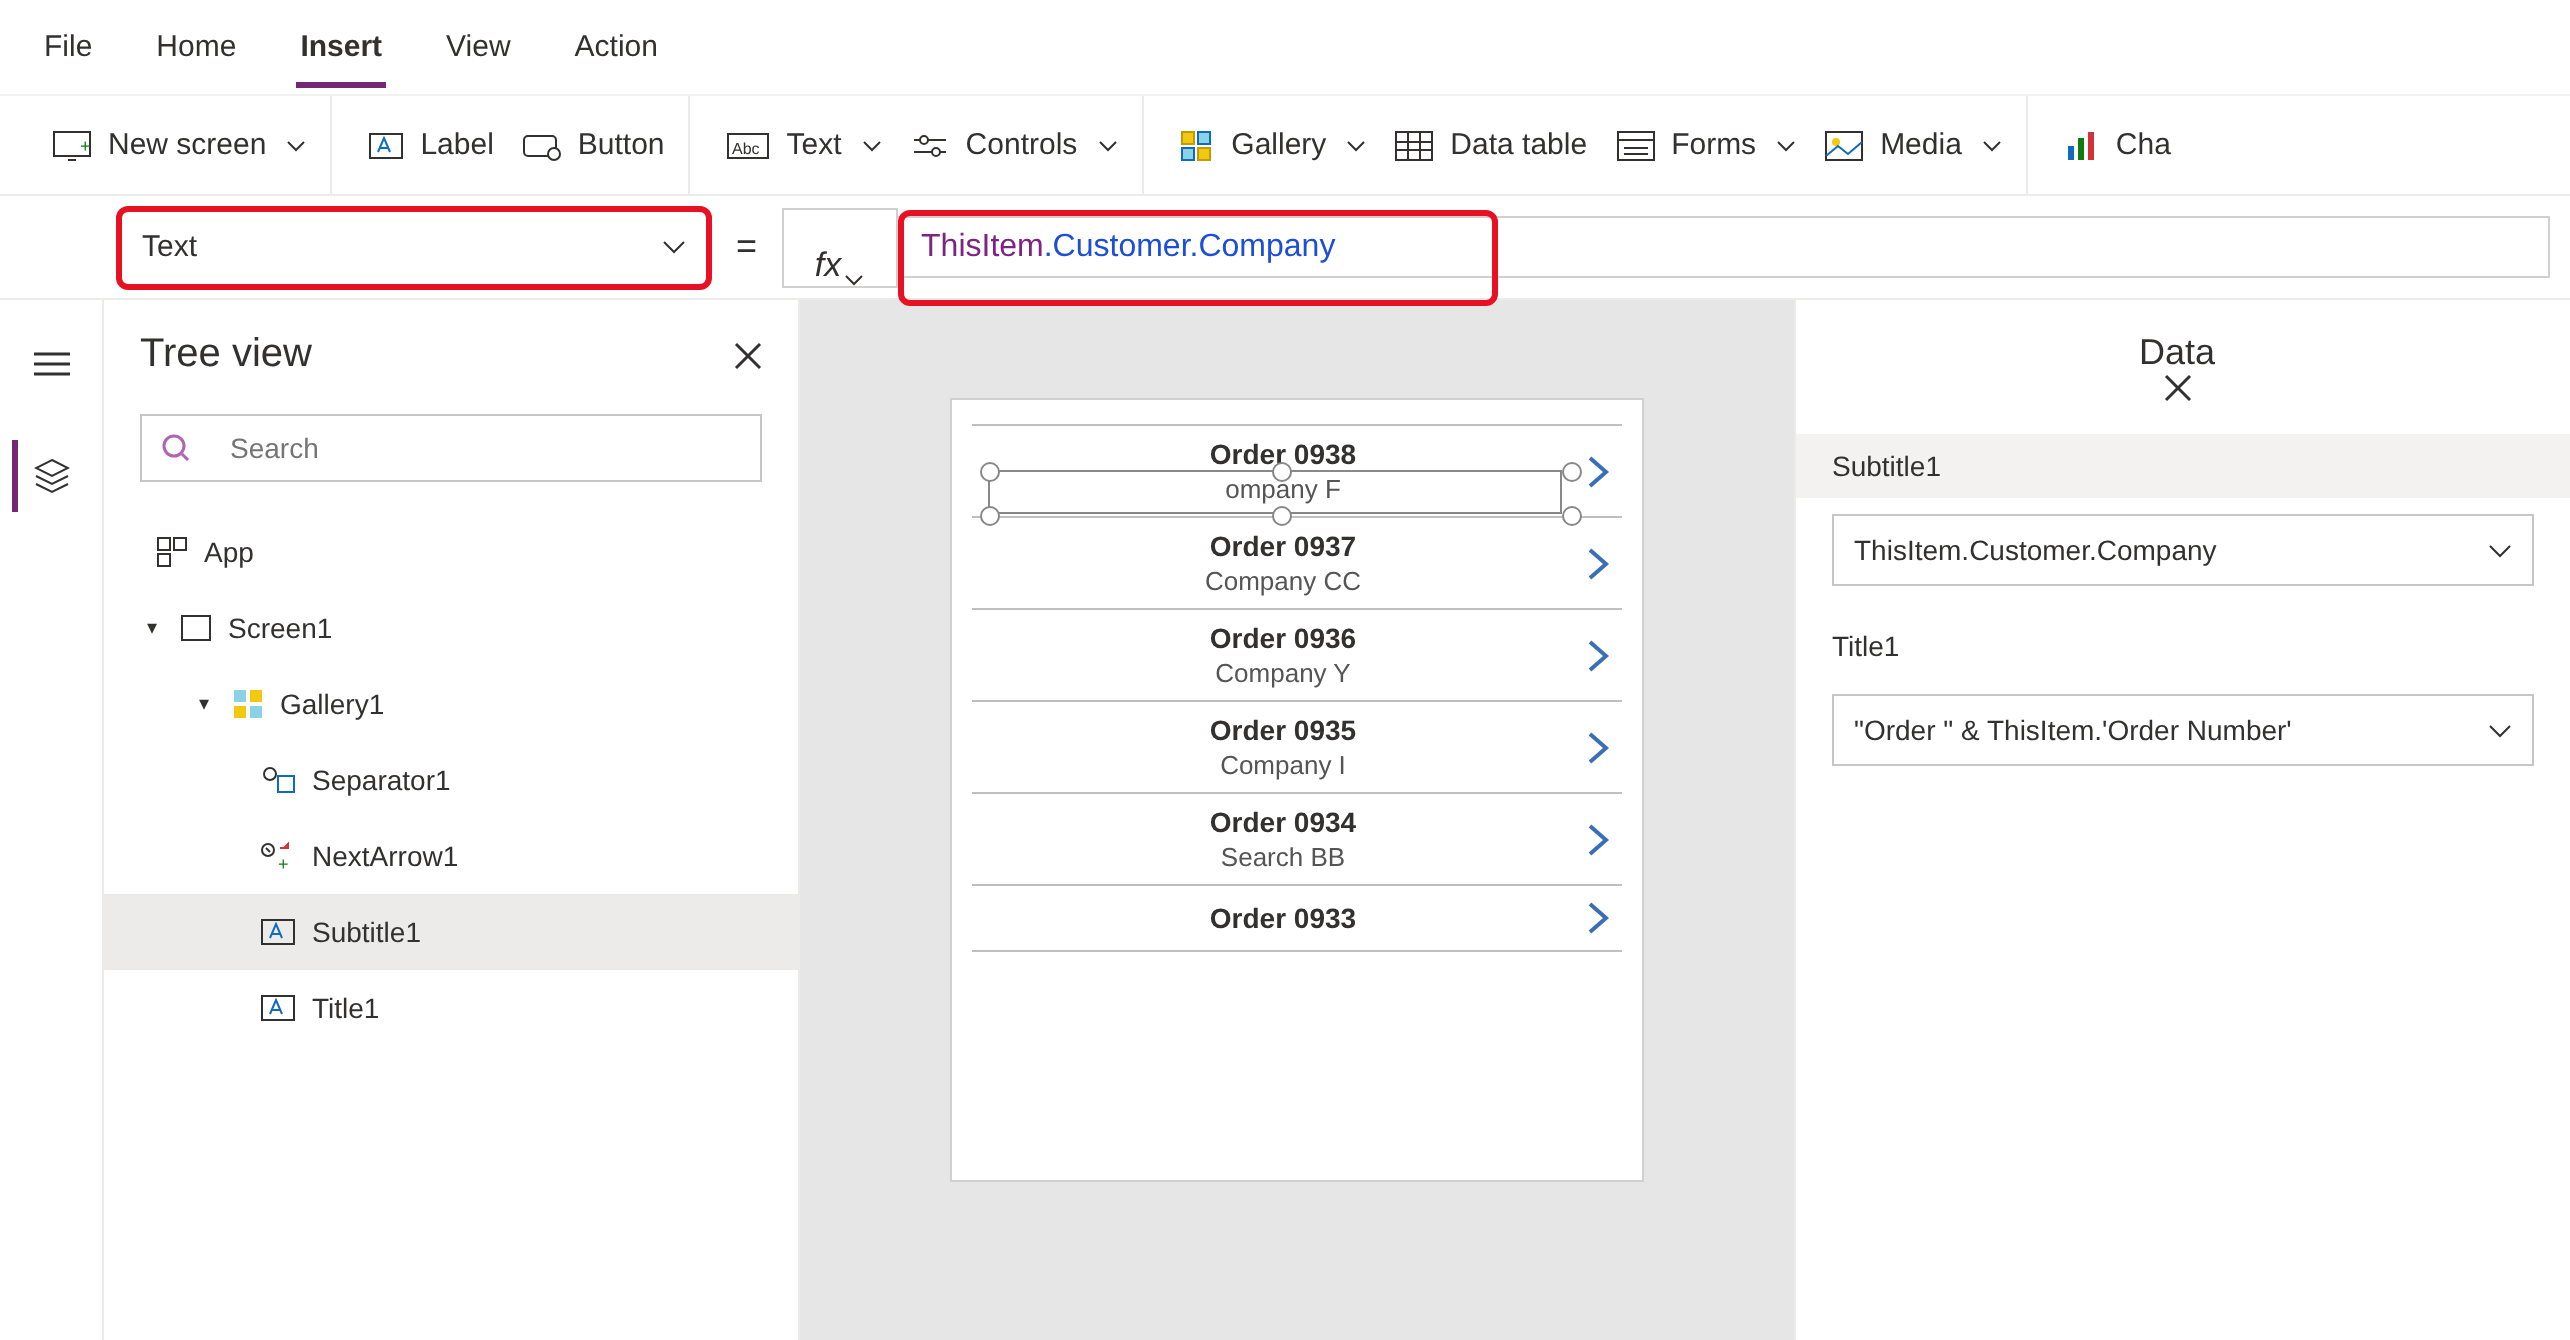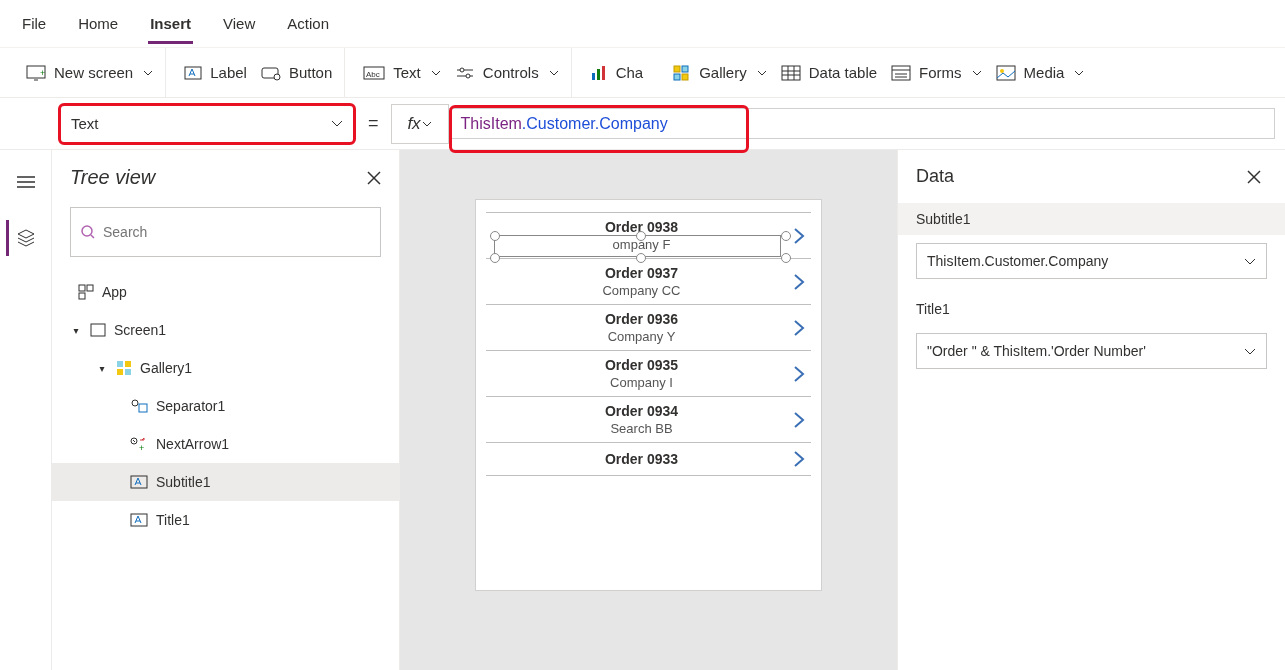--- a/index.html
+++ b/index.html
@@ -17,40 +17,40 @@
   .ribbon-btn { display: flex; align-items: center; gap: 8px; font-size: 15px; color: #323130; cursor: pointer; white-space: nowrap; }
   .ribbon-btn svg { flex-shrink: 0; }
   .chev { margin-left: 2px; }
 
   
   .formula-row { display: flex; align-items: center; height: 52px; padding: 0 10px 0 6px; border-bottom: 1px solid #edebe9; }
   .left-rail-space { width: 52px; flex-shrink: 0; }
   .prop-selector { width: 298px; height: 42px; border: 3px solid #e81123; border-radius: 6px; display: flex; align-items: center; padding: 0 10px; font-size: 15px; cursor: pointer; }
   .prop-selector .sp { flex: 1; }
   .eq { margin: 0 12px; font-size: 18px; }
-  .fx-box { width: 58px; height: 40px; border: 1px solid #d2d0ce; display: flex; align-items: center; justify-content: center; gap: 1px; font-style: italic; font-family: "Times New Roman", serif; font-size: 17px; cursor: pointer; }
+  .fx-box { width: 58px; height: 40px; border: 1px solid #d2d0ce; display: flex; align-items: flex-end; justify-content: center; gap: 1px; font-style: italic; font-family: "Times New Roman", serif; font-size: 17px; cursor: pointer; }
   .formula-box { flex: 1; height: 31px; border: 1px solid #d2d0ce; border-left: none; display: flex; align-items: center; padding: 0 12px; font-family: Consolas, monospace; font-size: 16px; position: relative; }
   .formula-highlight { position: absolute; left: 0; top: -4px; width: 300px; height: 48px; border: 3px solid #e81123; border-radius: 6px; pointer-events: none; }
   .tok-id  { color: #7c2483; }
   .tok-prop{ color: #1d4ed8; }
 
   
   .main { display: flex; height: calc(100% - 48px - 50px - 52px); }
 
   
   .left-rail { width: 52px; border-right: 1px solid #edebe9; display: flex; flex-direction: column; align-items: center; padding-top: 14px; gap: 20px; }
   .rail-btn { width: 36px; height: 36px; display: flex; align-items: center; justify-content: center; cursor: pointer; }
   .rail-btn.active { border-left: 3px solid #742774; margin-left: -3px; }
 
   
   .tree-panel { width: 348px; border-right: 1px solid #edebe9; display: flex; flex-direction: column; }
-  .tree-header { display: flex; align-items: center; padding: 16px 18px 8px 18px; font-style: italic; }
+  .tree-header { display: flex; align-items: center; padding: 16px 18px 8px 18px; }
   .tree-header h2 { font-size: 20px; font-weight: 400; flex: 1; }
   .close-x { cursor: pointer; }
-  .search-box { margin: 10px 18px 12px 18px; height: 50px; border: 1px solid #c8c6c4; display: flex; align-items: center; padding: 0 10px; gap: 8px; }
+  .search-box { margin: 10px 18px 12px 18px; height: 34px; border: 1px solid #c8c6c4; display: flex; align-items: center; padding: 0 10px; gap: 20px; }
   .search-box input { border: none; outline: none; flex: 1; font-size: 14px; background: transparent; }
   .tree { padding: 4px 0; font-size: 14px; }
   .tree-row { display: flex; align-items: center; height: 38px; gap: 8px; padding-right: 10px; cursor: pointer; }
   .tree-row.selected { background: #edebe9; }
   .tw { display:inline-block; }
   .indent-0 { padding-left: 18px; }
   .indent-1 { padding-left: 18px; }
   .indent-2 { padding-left: 44px; }
   .indent-3 { padding-left: 78px; }
   .twisty { width: 12px; text-align: center; color: #323130; font-size: 10px; }
@@ -62,21 +62,21 @@
   .gal-text { flex: 1; }
   .gal-title { font-weight: 600; font-size: 14px; }
   .gal-sub { font-size: 13px; color: #555; margin-top: 2px; }
   .gal-arrow { color: #3a6fb5; }
   .gal-item.first { border-top: 1px solid #bfbfbf; }
   .sel-box   { position: absolute; left: 8px; right: 30px; top: 22px; height: 22px; border: 1px solid #888; }
   .sel-handle{ position:absolute; width:10px; height:10px; border:1px solid #888; background:#fff; border-radius:50%; }
 
   
   .data-panel { width: 388px; border-left: 1px solid #edebe9; display: flex; flex-direction: column; }
-  .data-header { display: flex; align-items:center; padding: 16px 24px 12px 18px; }
+  .data-header { display: flex; align-items:center; padding: 16px 24px 12px 18px; flex-direction: column; }
   .data-header h2 { font-size: 18px; font-weight: 400; flex: 1; }
   .data-body { padding: 4px 0; }
   .data-field-label { background: #f3f2f1; padding: 8px 18px; font-size: 14px; }
   .data-field-input { margin: 8px 18px 14px 18px; height: 36px; border: 1px solid #c8c6c4; display:flex; align-items:center; padding: 0 10px; font-size:14px; cursor:pointer; }
   .data-field-input .sp { flex:1; }
 
   svg { display:block; }
 </style>
 </head>
 <body>
@@ -136,30 +136,20 @@
           <circle cx="7" cy="5" r="2" fill="#fff" stroke="#323130"></circle>
           <line x1="2" y1="11" x2="18" y2="11" stroke="#323130"></line>
           <circle cx="13" cy="11" r="2" fill="#fff" stroke="#323130"></circle>
         </svg>
       <span>Controls</span>
       <svg class="chev" width="10" height="6">
           <polyline points="1,1 5,5 9,1" fill="none" stroke="#323130"></polyline>
         </svg>
     </div>
   </div>
-  <div class="ribbon-group" style="border-right:none;">
-    <div class="ribbon-btn">
-      <svg width="18" height="16">
-          <rect x="2" y="8" width="3" height="7" fill="#0f6cbd"></rect>
-          <rect x="7" y="4" width="3" height="11" fill="#107c10"></rect>
-          <rect x="12" y="1" width="3" height="14" fill="#d13438"></rect>
-        </svg>
-      <span>Cha</span>
-    </div>
-  </div>
   <div class="ribbon-group">
     <div class="ribbon-btn">
       <svg width="18" height="16">
           <rect x="1" y="1" width="6" height="6" fill="#f2c811" stroke="#c19c00"></rect>
           <rect x="9" y="1" width="6" height="6" fill="#8ad2e6" stroke="#0f6cbd"></rect>
           <rect x="1" y="9" width="6" height="6" fill="#8ad2e6" stroke="#0f6cbd"></rect>
           <rect x="9" y="9" width="6" height="6" fill="#f2c811" stroke="#c19c00"></rect>
         </svg>
       <span>Gallery</span>
       <svg class="chev" width="10" height="6">
@@ -191,20 +181,30 @@
     <div class="ribbon-btn">
       <svg width="20" height="16">
           <rect x="1" y="1" width="18" height="14" fill="none" stroke="#323130"></rect>
           <circle cx="6" cy="6" r="2" fill="#f2c811"></circle>
           <polyline points="1,13 7,8 12,12 19,6" fill="none" stroke="#0f6cbd"></polyline>
         </svg>
       <span>Media</span>
       <svg class="chev" width="10" height="6">
           <polyline points="1,1 5,5 9,1" fill="none" stroke="#323130"></polyline>
         </svg>
+    </div>
+  </div>
+  <div class="ribbon-group" style="border-right:none;">
+    <div class="ribbon-btn">
+      <svg width="18" height="16">
+          <rect x="2" y="8" width="3" height="7" fill="#0f6cbd"></rect>
+          <rect x="7" y="4" width="3" height="11" fill="#107c10"></rect>
+          <rect x="12" y="1" width="3" height="14" fill="#d13438"></rect>
+        </svg>
+      <span>Cha</span>
     </div>
   </div>
 </div>
 
 <div class="formula-row">
   <div class="left-rail-space"></div>
   <div class="prop-selector">
     <span>Text</span>
     <span class="sp"></span>
     <svg width="12" height="7">

